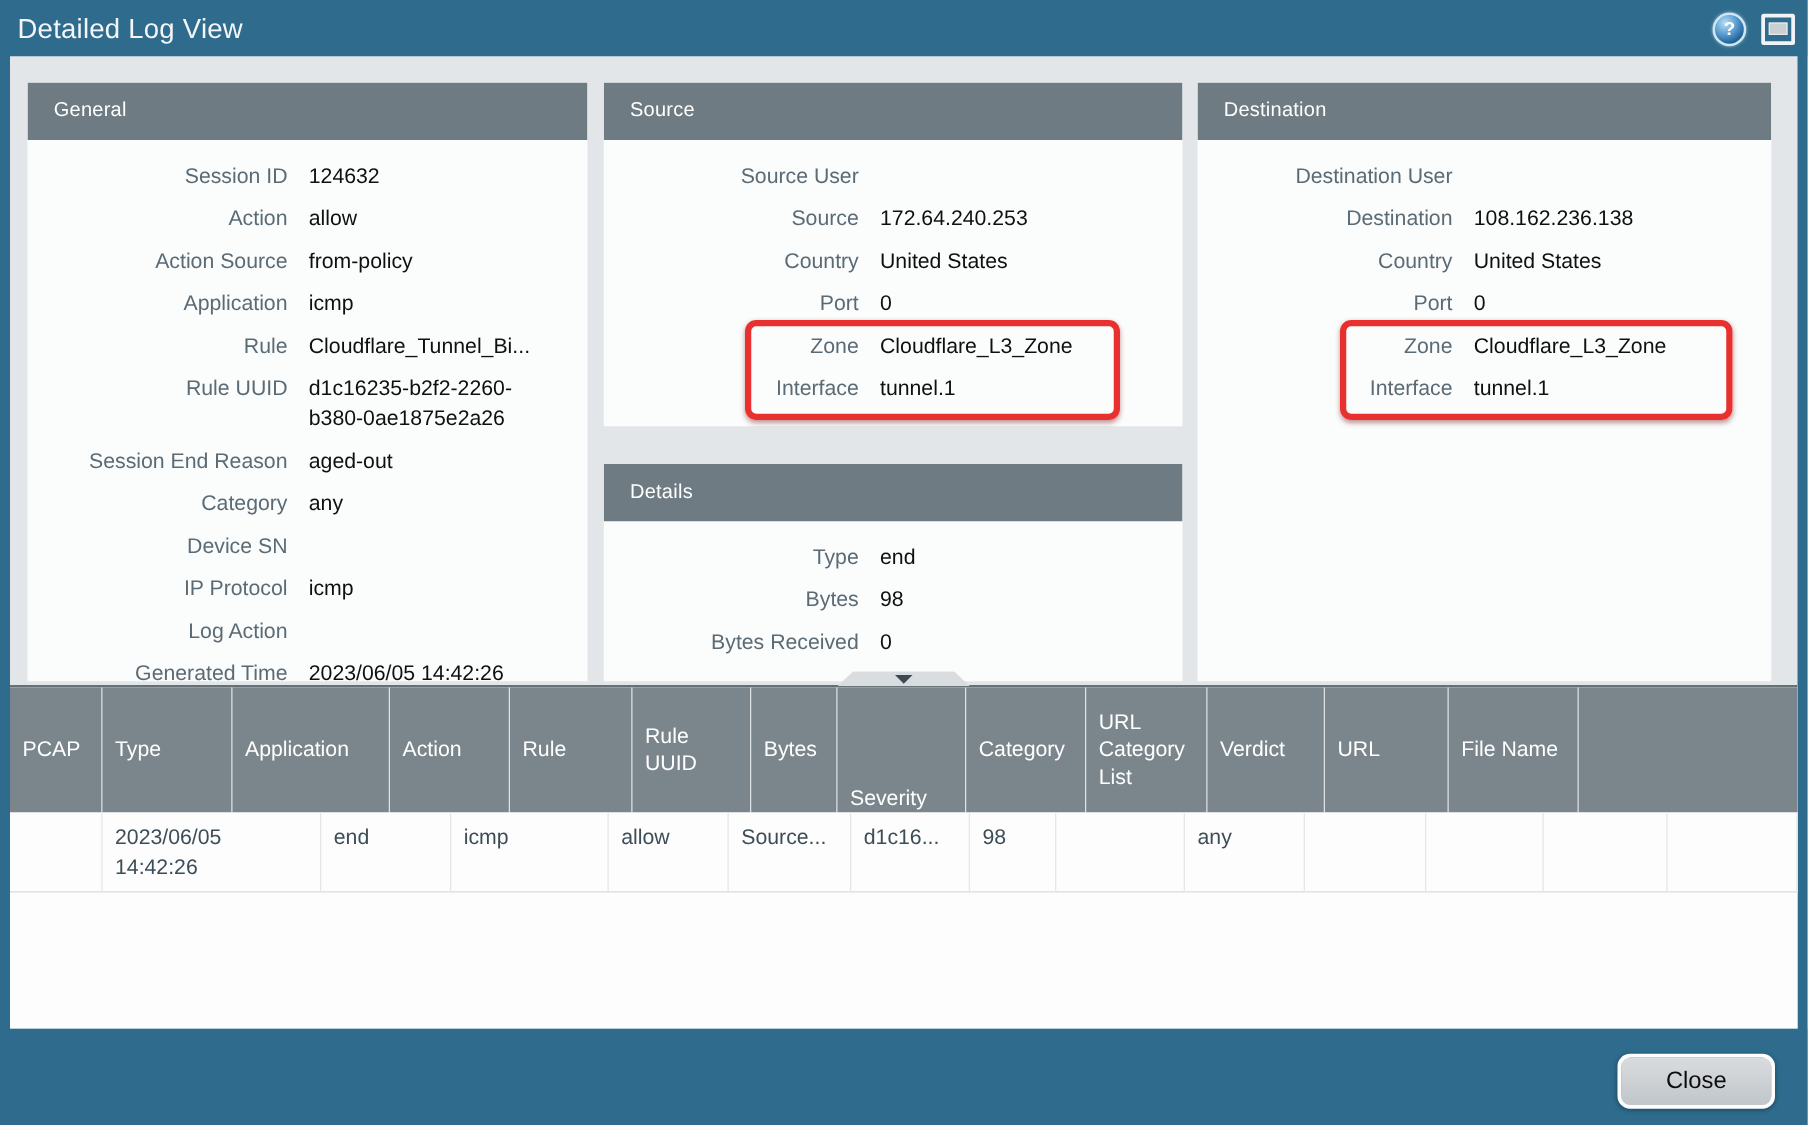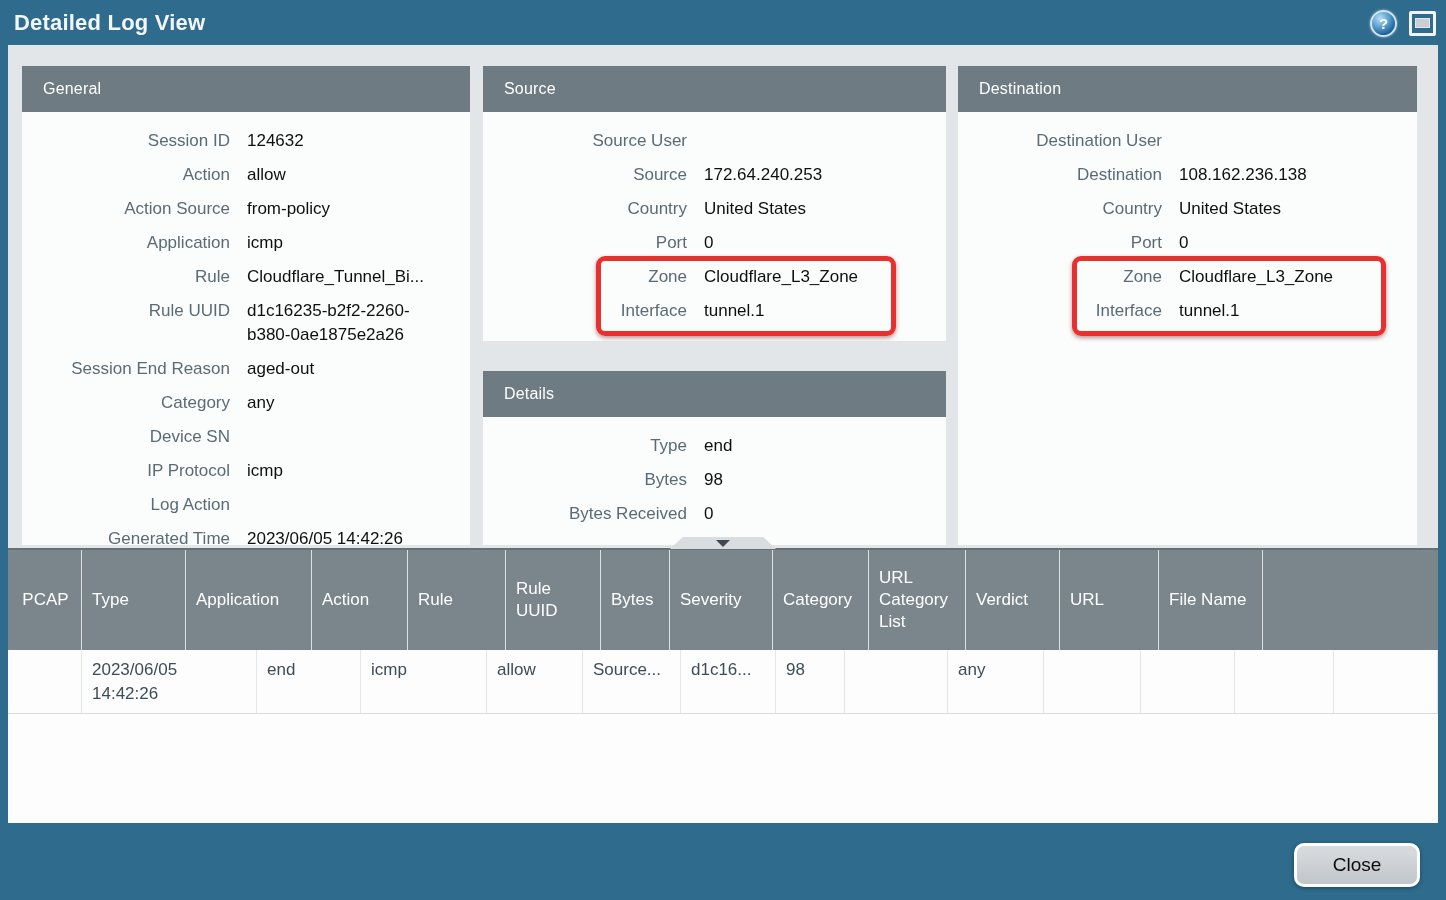--- a/index.html
+++ b/index.html
@@ -3,21 +3,21 @@
 <meta charset="utf-8">
 <style>
   * { box-sizing: border-box; margin: 0; padding: 0; }
   html, body { width: 1446px; height: 900px; overflow: hidden; }
   body { font-family: "Liberation Sans", sans-serif; background: #2e6b8c; position: relative; }
 
   .dialog { position: absolute; inset: 0; }
 
   
   .titlebar { position: absolute; left: 0; top: 0; width: 1446px; height: 45px; background: #2e6b8c; }
-  .title { position: absolute; left: 14px; top: 10px; color: #f2f6f8; font-size: 22px; font-weight: 700; letter-spacing: 0.2px; }
+  .title { position: absolute; left: 14px; top: 10px; color: #f2f6f8; font-size: 22px; font-weight: 400; letter-spacing: 0.2px; }
   .tb-icons { position: absolute; right: 10px; top: 10px; display: flex; gap: 12px; align-items: center; }
   .help-icon { width: 27px; height: 27px; border-radius: 50%; border: 2px solid #cfe6f5;
     background: radial-gradient(circle at 35% 28%, #b9ddf5 0%, #5d9fd0 40%, #1e6096 75%, #0f4a7c 100%);
     color: #ffffff; font-size: 15px; font-weight: 700; display: flex; align-items: center; justify-content: center;
     cursor: pointer; box-shadow: 0 0 3px rgba(255,255,255,0.5); }
   .screen-icon { width: 27px; height: 25px; border: 3px solid #f1f3f4; border-radius: 2px; position: relative; cursor: pointer; }
   .screen-icon .inner { position: absolute; left: 3px; top: 4px; width: 15px; height: 10px; background: #c9cfd3; border: 1px solid #e4e8ea; }
 
   
   .content { position: absolute; left: 8px; top: 45px; width: 1430px; height: 778px; background: #e3e6e8; }
@@ -220,42 +220,42 @@
 
     <div class="hl-box src" style="border-color: rgb(232, 49, 47);"></div>
     <div class="hl-box dst" style="border-color: rgb(232, 49, 47);"></div>
 
     <div class="splitter">
       <div class="tri"></div>
     </div>
 
     <div class="logtable">
       <div class="thead">
-          <div class="th" style="width: 74px; justify-content: center;">
+          <div class="th" style="width: 74px;">
             <span>PCAP</span>
           </div>
           <div class="th" style="width: 104px;">
             <span>Type</span>
           </div>
           <div class="th" style="width: 126px;">
             <span>Application</span>
           </div>
           <div class="th" style="width: 96px;">
             <span>Action</span>
           </div>
           <div class="th" style="width: 98px;">
             <span>Rule</span>
           </div>
           <div class="th" style="width: 95px;">
             <span>Rule UUID</span>
           </div>
           <div class="th" style="width: 69px;">
             <span>Bytes</span>
           </div>
-          <div class="th" style="width: 103px;">
+          <div class="th" style="width: 103px; align-items: flex-end;">
             <span>Severity</span>
           </div>
           <div class="th" style="width: 96px;">
             <span>Category</span>
           </div>
           <div class="th" style="width: 97px;">
             <span>URL Category List</span>
           </div>
           <div class="th" style="width: 94px;">
             <span>Verdict</span>

